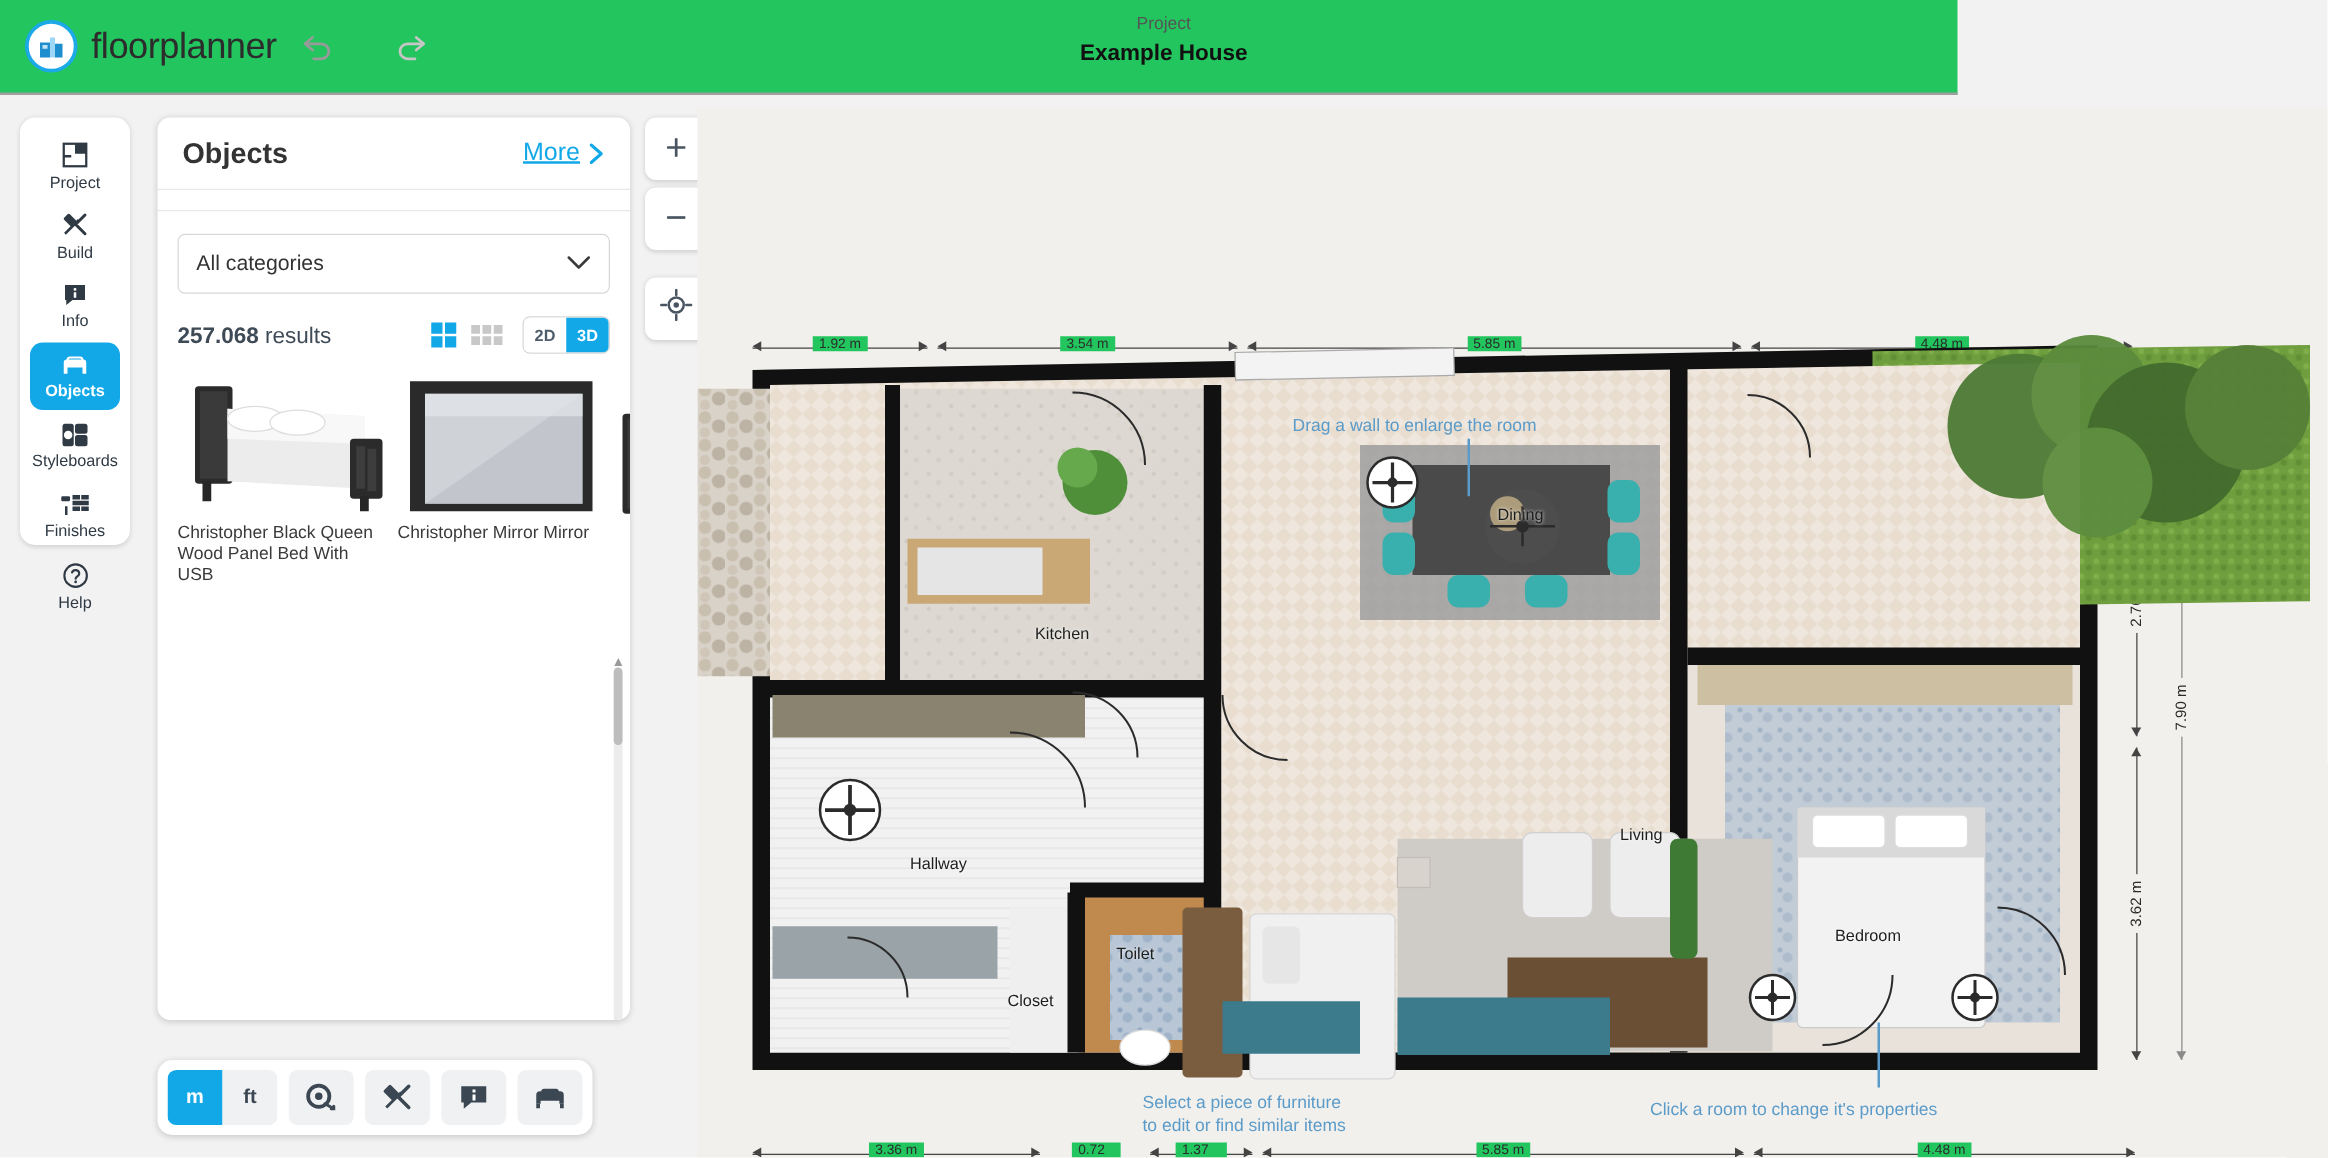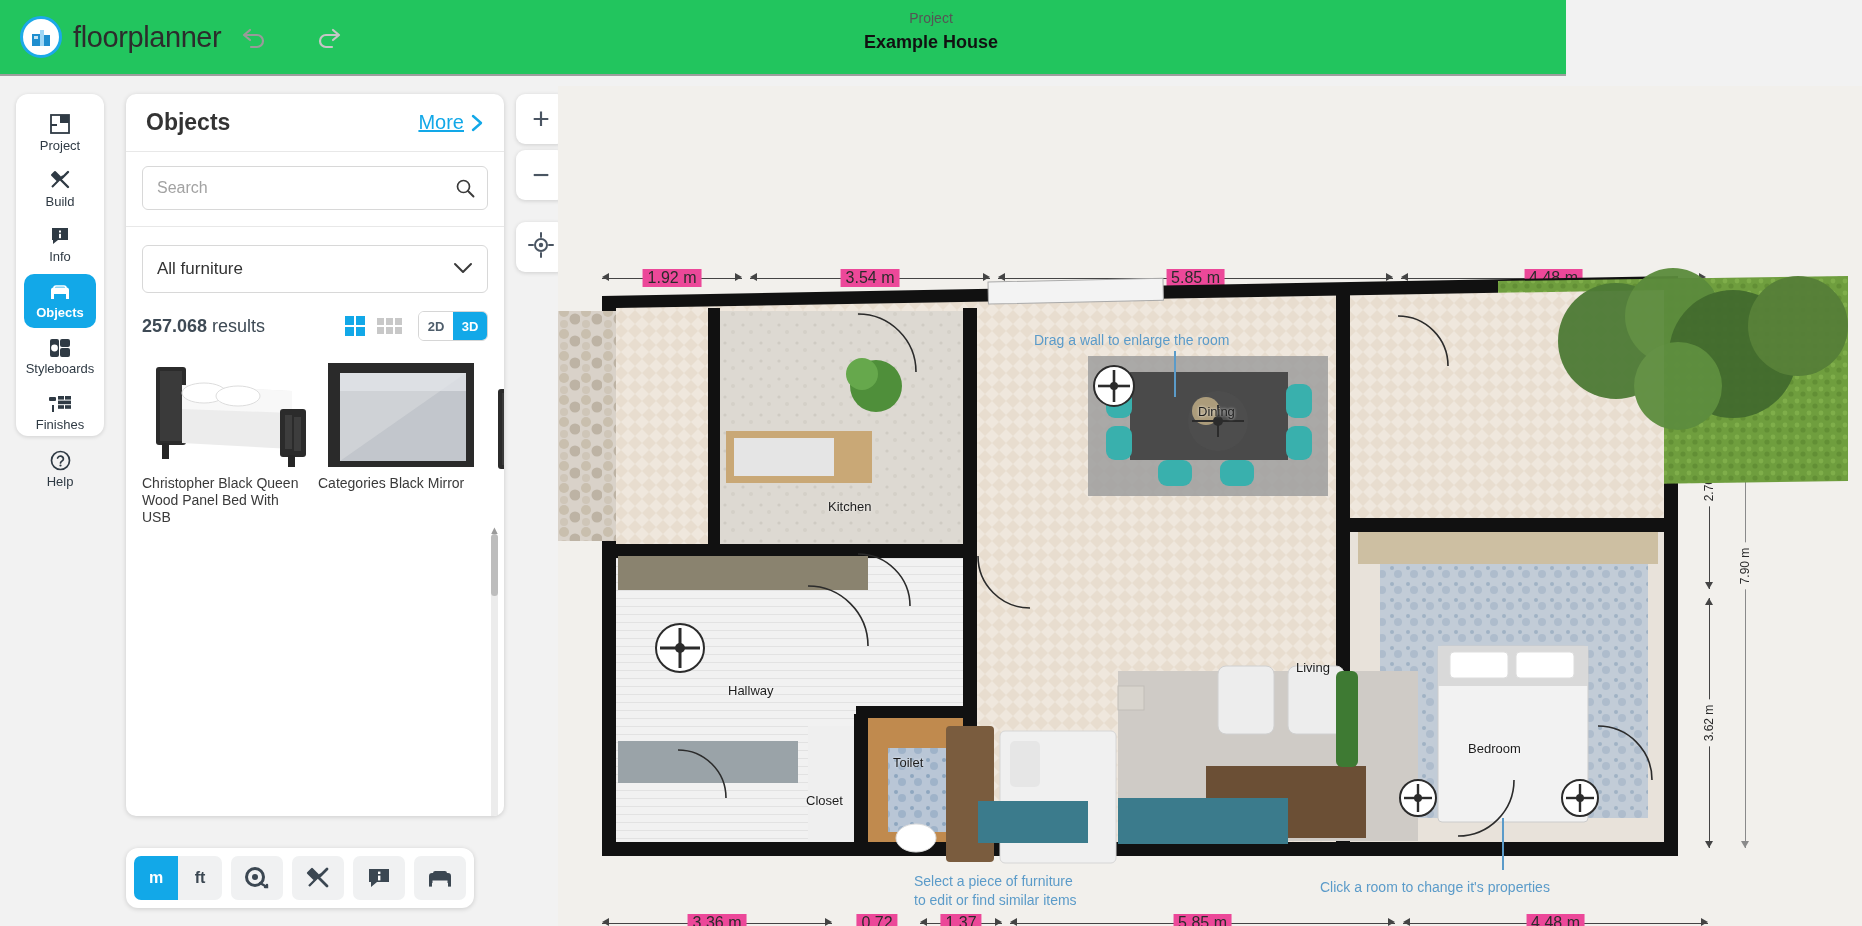--- a/index.html
+++ b/index.html
@@ -153,21 +153,21 @@
     background: #f2f0ec; overflow: hidden;
   }
 
   .hint { position: absolute; color: #5b9bc9; font-size: 14px; line-height: 1.35; white-space: pre-line; }
   .hint-line { position: absolute; width: 2px; background: #5b9bc9; }
 
   .dim-h { position: absolute; height: 14px; }
   .dim-h .line { position: absolute; left: 0; right: 0; top: 7px; height: 1px; background: #444; }
   .dim-h .lab {
     position: absolute; left: 50%; top: -2px; transform: translateX(-50%);
-    background: #ec4899; padding: 0 5px; font-size: 16px; color: #2b2b2b;
+    background: #22c55e; padding: 0 5px; font-size: 11px; color: #2b2b2b;
   }
   .dim-h .ar { position: absolute; top: 2px; width: 0; height: 0;
                border-top: 4px solid transparent; border-bottom: 4px solid transparent; }
   .dim-h .ar.l { left: 0; border-right: 7px solid #444; }
   .dim-h .ar.r { right: 0; border-left: 7px solid #444; }
 
   .dim-v { position: absolute; width: 14px; }
   .dim-v .line { position: absolute; top: 0; bottom: 0; left: 7px; width: 1px; background: #444; }
   .dim-v .lab {
     position: absolute; top: 50%; left: 50%; transform: translate(-50%,-50%) rotate(-90deg);
@@ -338,34 +338,25 @@
         <span class="txt">More</span>
         <span>
           <svg width="13" height="18" viewBox="0 0 13 18">
             <path d="M2 2 L10 9 L2 16" fill="none" stroke="#12a8e8" stroke-width="2.4" stroke-linecap="round" stroke-linejoin="round"></path>
           </svg>
         </span>
       </span>
     </div>
 
 
-    <div class="search-box">
-      <input type="text" placeholder="Search" style="">
-      <span class="ico">
-        <svg width="20" height="20" viewBox="0 0 20 20">
-          <circle cx="8.5" cy="8.5" r="6" fill="none" stroke="#3a3a3a" stroke-width="1.7"></circle>
-          <path d="M13 13 L18.5 18.5" stroke="#3a3a3a" stroke-width="1.9" stroke-linecap="round"></path>
-        </svg>
-      </span>
-    </div>
 
     <div class="panel-divider"></div>
 
     <div class="catsel">
-      <span>All furniture</span>
+      <span>All categories</span>
       <span>
         <svg width="20" height="12" viewBox="0 0 20 12">
           <path d="M2 2 L10 10 L18 2" fill="none" stroke="#3a3a3a" stroke-width="2" stroke-linecap="round" stroke-linejoin="round"></path>
         </svg>
       </span>
     </div>
 
     <div class="results-row">
       <span class="results-count"><b>257.068</b><span> results</span></span>
       <span class="results-tools">
@@ -411,21 +402,21 @@
       </div>
       <div>
         <div class="prod-thumb">
           <svg width="160" height="112" viewBox="0 0 160 112">
             <rect x="10" y="6" width="146" height="104" fill="#2a2a2a"></rect>
             <rect x="22" y="16" width="126" height="88" fill="#cfd2d6"></rect>
             <path d="M22 104 L148 16 L148 104 Z" fill="#b9bec4" opacity=".6"></path>
             <rect x="22" y="16" width="126" height="18" fill="#e3e6e9" opacity=".7"></rect>
           </svg>
         </div>
-        <div class="prod-name">Categories Black Mirror</div>
+        <div class="prod-name">Christopher Mirror Mirror</div>
       </div>
 
       <div>
         <div class="prod-thumb2">
           <svg width="168" height="142" viewBox="0 0 168 142">
             <rect x="12" y="16" width="30" height="80" rx="3" fill="#2b2b2b"></rect>
             <rect x="16" y="20" width="22" height="72" fill="#3a3a3a"></rect>
             <path d="M38 36 L148 42 L148 104 L38 96 Z" fill="#ededed"></path>
             <path d="M38 36 L148 42 L148 64 L38 60 Z" fill="#fafafa"></path>
             <ellipse cx="60" cy="44" rx="21" ry="10" fill="#fff" stroke="#ddd"></ellipse>

